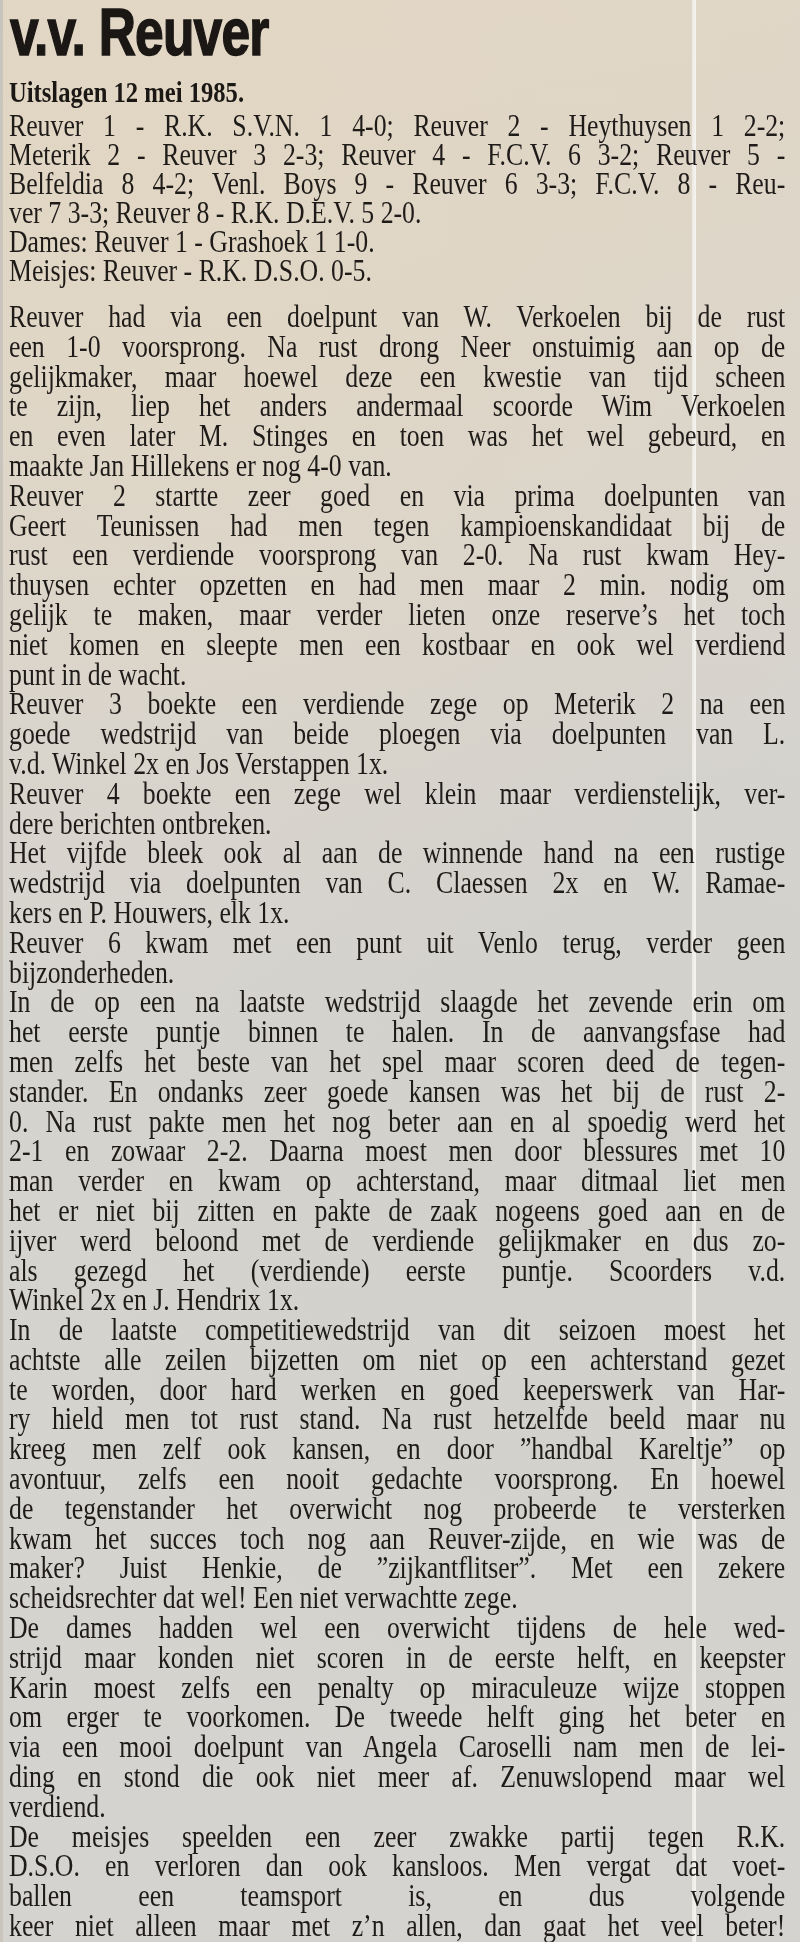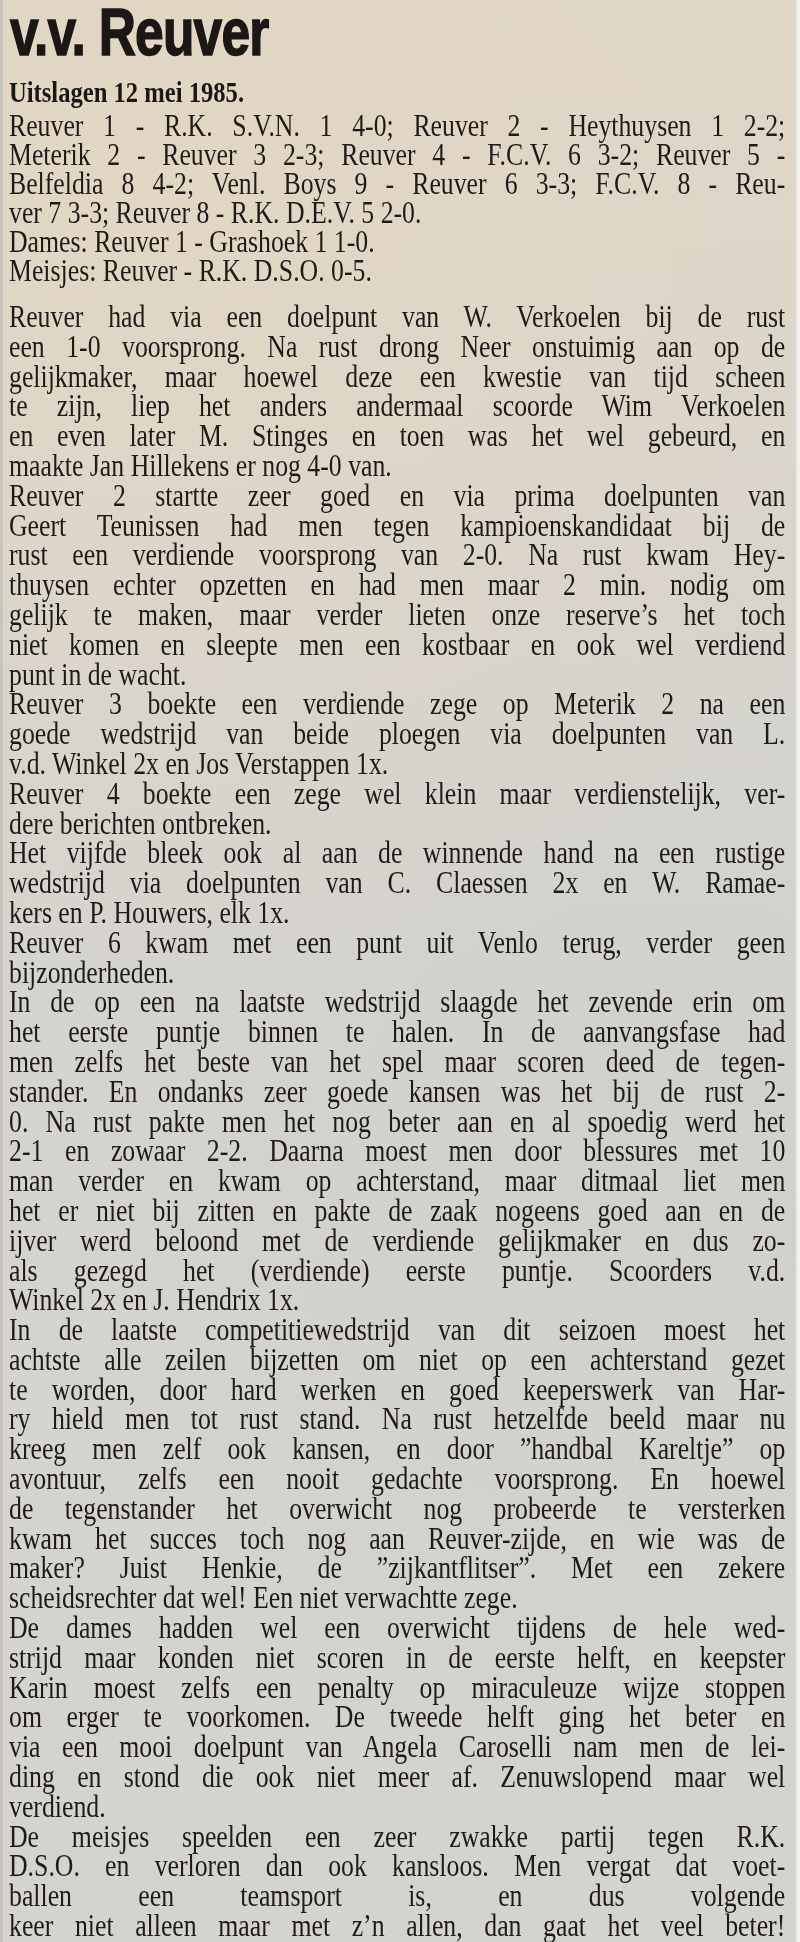--- a/index.html
+++ b/index.html
@@ -6,21 +6,21 @@
   body {
     width: 800px; height: 1942px; overflow: hidden;
     background: #d9d5cd;
     background-image:
       radial-gradient(circle at 20% 10%, rgba(230,215,190,0.55), transparent 45%),
       radial-gradient(circle at 80% 60%, rgba(205,205,200,0.5), transparent 50%),
       linear-gradient(180deg, #dfd6c8 0%, #d6d4cf 40%, #d4d3cf 100%);
     position: relative;
     color: #1e1b19;
   }
-  .page { position: absolute; left: 0; top: 0; width: 800px; height: 1942px; }
+  .page { position: absolute; left: 0; top: 0; width: 696px; height: 1942px; }
   .right-edge {
     position: absolute; right: 0; top: 0; width: 4px; height: 1942px;
     background: linear-gradient(90deg, #ece9e3, #f6f5f2);
   }
   .left-edge {
     position: absolute; left: 0; top: 0; width: 3px; height: 1942px;
     background: #c9c5bd;
   }
   .title {
     position: absolute; left: 10px; top: 2px;

